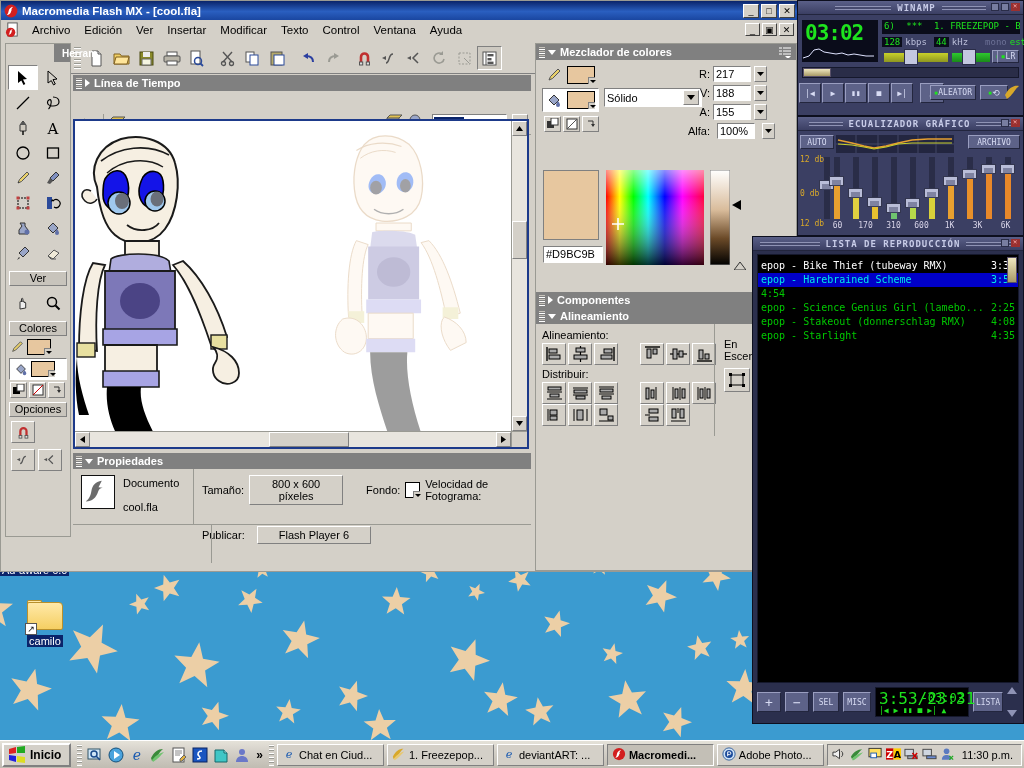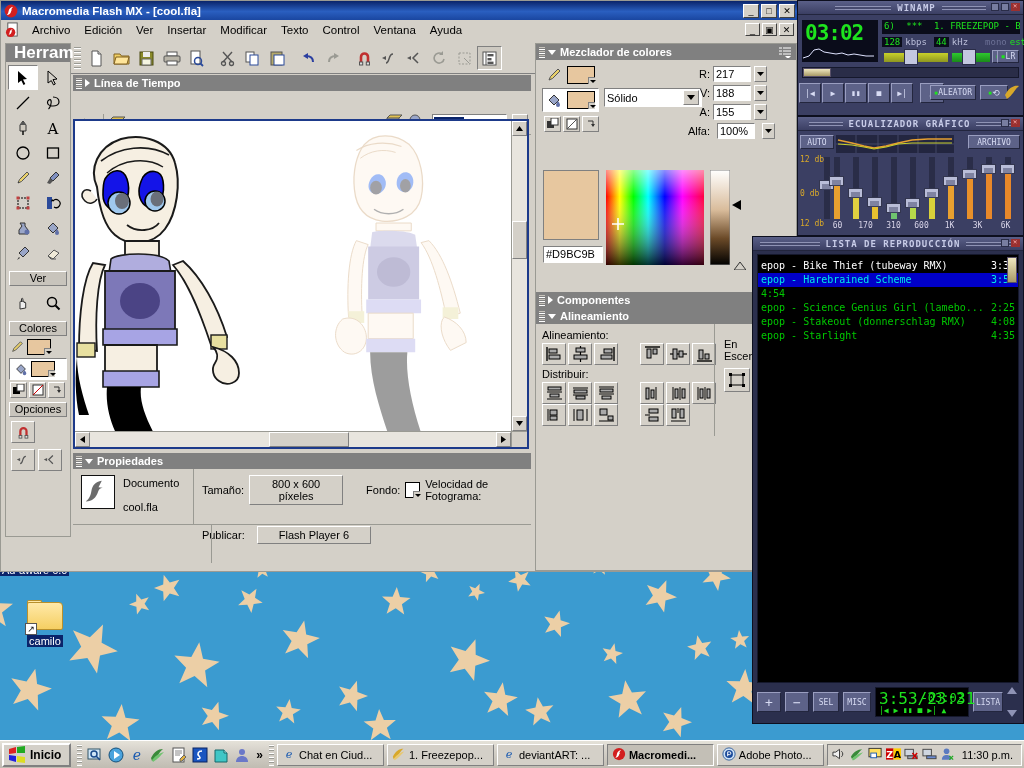--- a/index.html
+++ b/index.html
@@ -47,22 +47,22 @@
     background:#d4d0c8; border-bottom:1px solid #808080; display:flex; align-items:center; }
   #maintool .grip { width:7px; height:24px; margin:0 3px; background:
      repeating-linear-gradient(#d4d0c8 0 1px, #9a9a93 1px 2px, #fff 2px 3px, #d4d0c8 3px 4px); }
   .tbtn { width:25px; height:24px; display:flex; align-items:center; justify-content:center; }
   .tbtn.sel { border:1px solid; border-color:#808080 #fff #fff #808080; background:#cdc9c1; }
   .tbsep { width:6px; }
 
   
   #tools { position:absolute; left:4px; top:42px; width:66px; height:494px;
     background:#d4d0c8; border:1px solid #9a9a93; }
-  .palhdr { height:18px; background:#808080; color:#fff; font-weight:bold; font-size:17px;
-    display:flex; align-items:center; padding-left:4px; }
+  .palhdr { height:18px; background:#808080; color:#fff; font-weight:bold; font-size:10px;
+    display:flex; align-items:center; padding-left:4px;margin-left:48px; }
   .palhdr .dots { width:6px; height:12px; margin-right:4px; background:
     repeating-linear-gradient(#808080 0 1px,#c8c4bc 1px 2px,#808080 2px 3px,#fff 3px 4px); }
   .toolgrid { display:grid; grid-template-columns:1fr 1fr; padding:3px 2px; gap:0; }
   .tool { height:25px; display:flex; align-items:center; justify-content:center; }
   .tool.sel { background:#fff; border:1px solid; border-color:#808080 #fff #fff #808080; }
   .secbar { margin:3px 3px 1px; height:15px; background:#c8c4bc;
     border:1px solid; border-color:#fff #808080 #808080 #fff;
     text-align:center; font-size:11px; line-height:13px; color:#000; }
   .colorrow { display:flex; align-items:center; padding:2px 4px; gap:3px; }
   .swatch { width:24px; height:16px; border:1px solid #000; position:relative; background:#e7c79f; }

